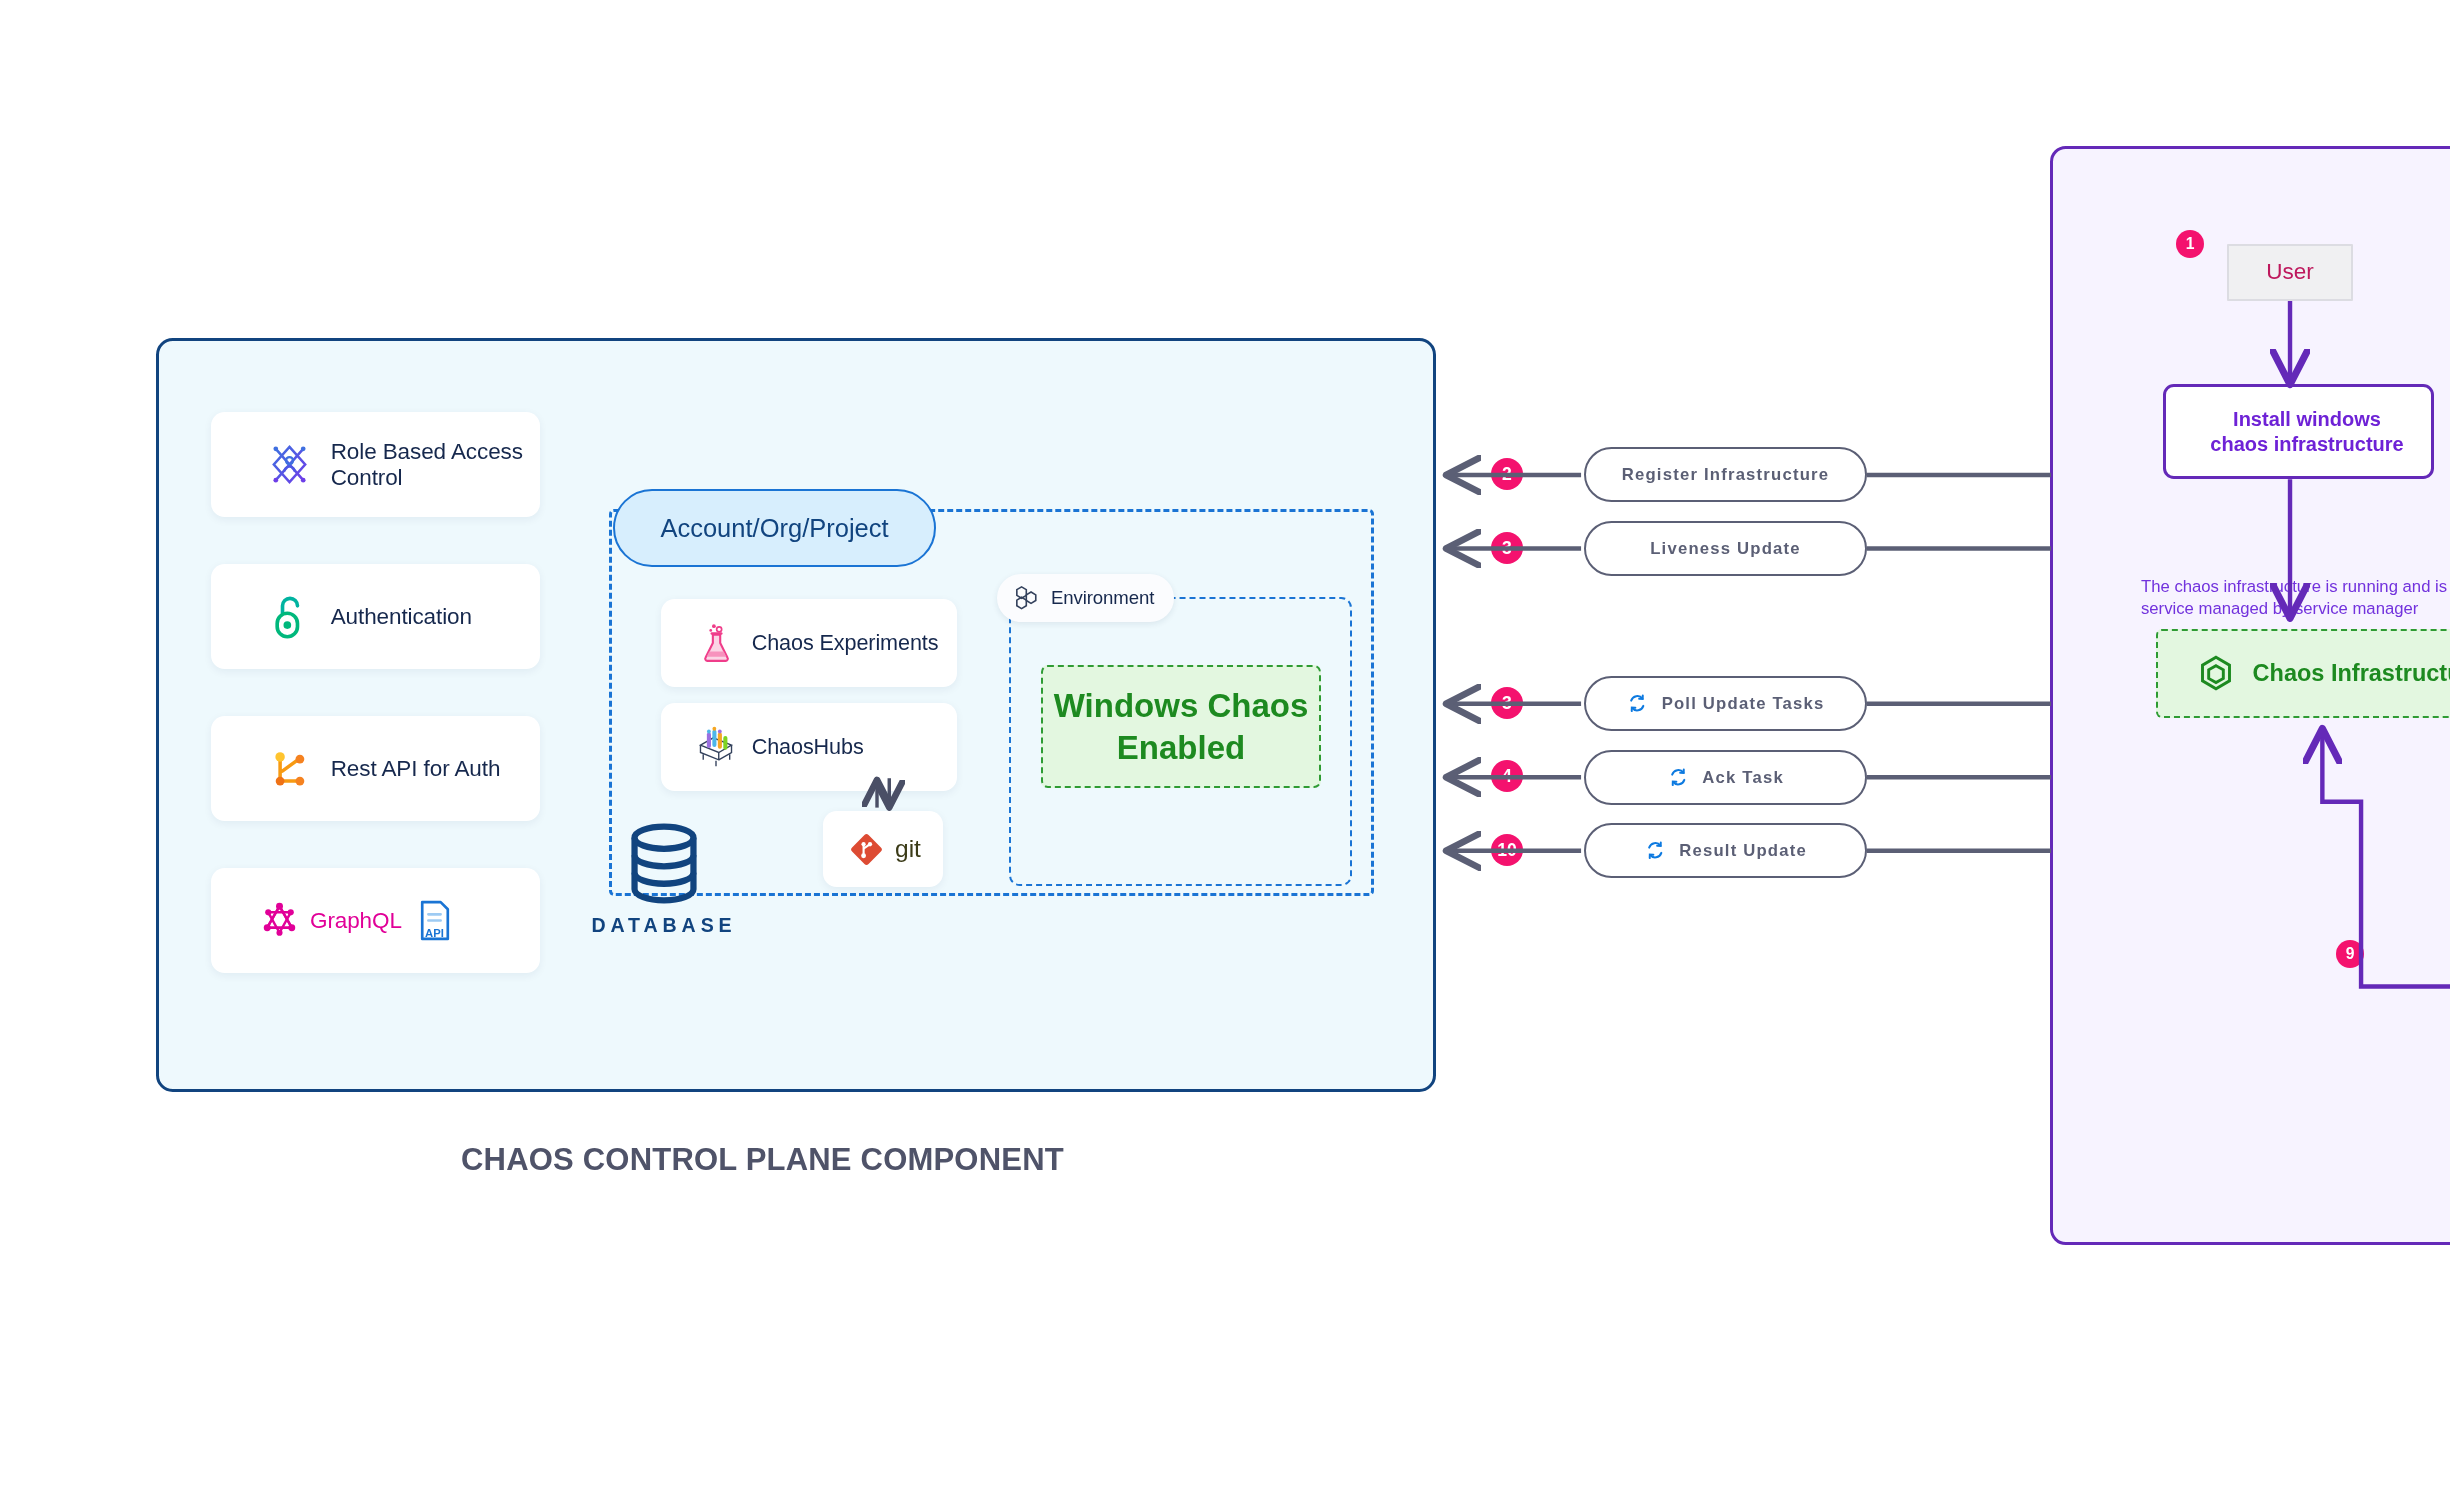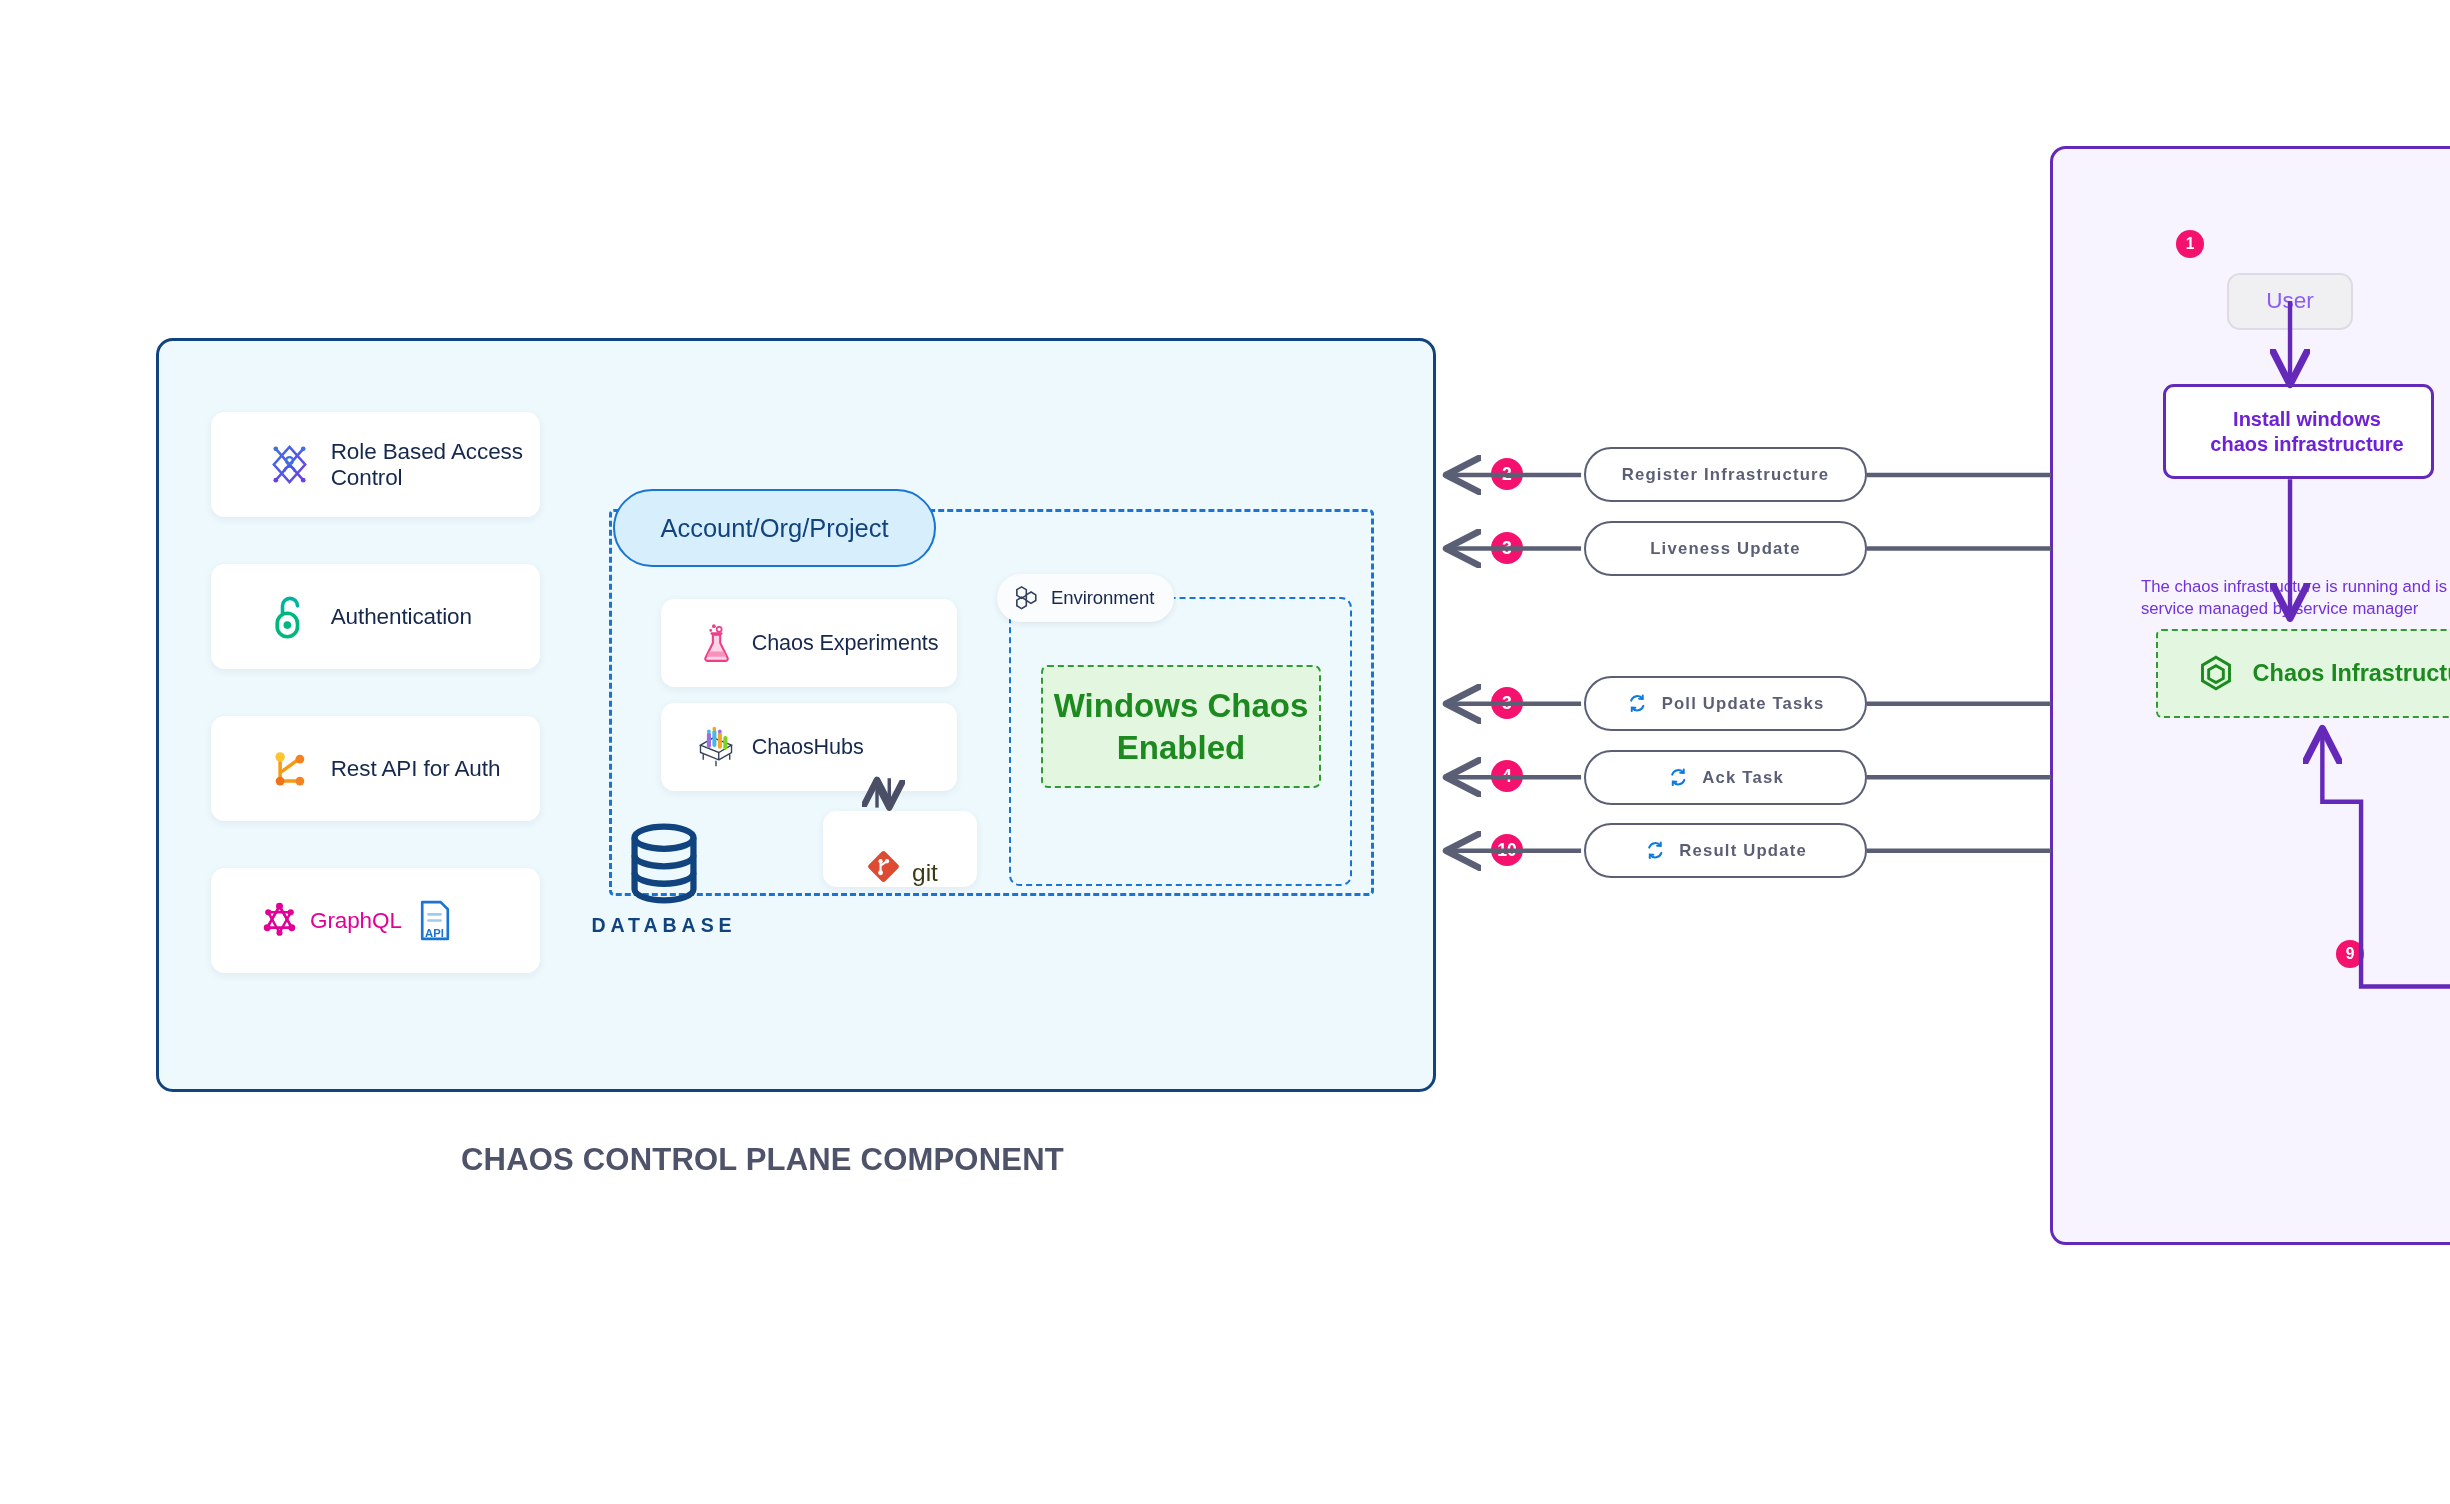--- a/index.html
+++ b/index.html
@@ -28,21 +28,21 @@
   #aop-zone{left:609px;top:509px;width:765px;height:387px;
     border:3.4px dashed #1a74d4;border-radius:4.9px;box-sizing:border-box;}
   #aop-pill{left:613px;top:489px;width:323px;height:78px;
     background:#d7eefd;border:2.9px solid #1a74d4;border-radius:39px;
     display:flex;align-items:center;justify-content:center;box-sizing:border-box;}
   #aop-pill span{color:#11447f;font-size:25.5px;font-weight:400;}
 
   .inner-card{width:296px;height:88px;padding-left:34px;}
   #card-chaosexp{left:661px;top:599px;}
   #card-chaoshubs{left:661px;top:703px;}
-  #card-git{left:823px;top:811px;width:154px;height:76px;justify-content:center;padding-left:0;align-items:flex-end;}
+  #card-git{left:823px;top:811px;width:120px;height:76px;justify-content:center;padding-left:0;}
   .inner-card .cardlabel{font-size:21.6px;margin-left:14.7px;}
   .inner-card .ico{width:42px;height:42px;display:flex;align-items:center;justify-content:center;flex:none;}
 
   
   #env-zone{left:1009px;top:597px;width:343px;height:289px;
     border:2.5px dashed #1a74d4;border-radius:10.8px;box-sizing:border-box;}
   #env-pill{left:997px;top:574px;width:177px;height:48px;background:#fbfcfe;
     border-radius:24.5px;box-shadow:0 2px 5.9px rgba(20,40,80,.09);
     display:flex;align-items:center;padding-left:16.7px;box-sizing:border-box;}
   #env-pill .cardlabel{font-size:18.6px;margin-left:10.8px;}
@@ -57,21 +57,21 @@
   
   #exec-plane{
     left:2050px;top:146px;width:1594px;height:1099px;
     background:#f7f3ff;border:3.4px solid #6429b8;border-radius:15.7px;box-sizing:border-box;
   }
 
   .pv-box{position:absolute;background:#fff;border:3.4px solid #6429b8;border-radius:10.8px;
     display:flex;align-items:center;justify-content:center;text-align:center;
     color:#6e22d6;font-weight:700;line-height:1.25;box-sizing:border-box;}
   #box-user{left:2227px;top:244px;width:126px;height:57px;background:#f0f0f2;
-    border:2.5px solid #dcdce2;border-radius:13px;color:#8b5cf6;font-size:22.5px;font-weight:400;margin-top:29px;}
+    border:2.5px solid #dcdce2;border-radius:1px;color:#be185d;font-size:22.5px;font-weight:400;}
   #box-install{left:2163px;top:384px;width:271px;height:95px;font-size:20px;padding-left:17px;}
 
   #chaos-infra{left:2156px;top:629px;width:333px;height:89px;background:#e3f7e0;
     border:2px dashed #2e9b33;border-radius:5.9px;display:flex;align-items:center;
     padding-left:40px;box-sizing:border-box;}
   #chaos-infra .lbl{color:#1d8a20;font-size:23.5px;font-weight:700;margin-left:18.6px;}
 
   .note{position:absolute;color:#7232dd;font-size:16.7px;line-height:1.3;font-weight:400;}
   #note-infra{left:2141px;top:576px;width:363px;}
 

